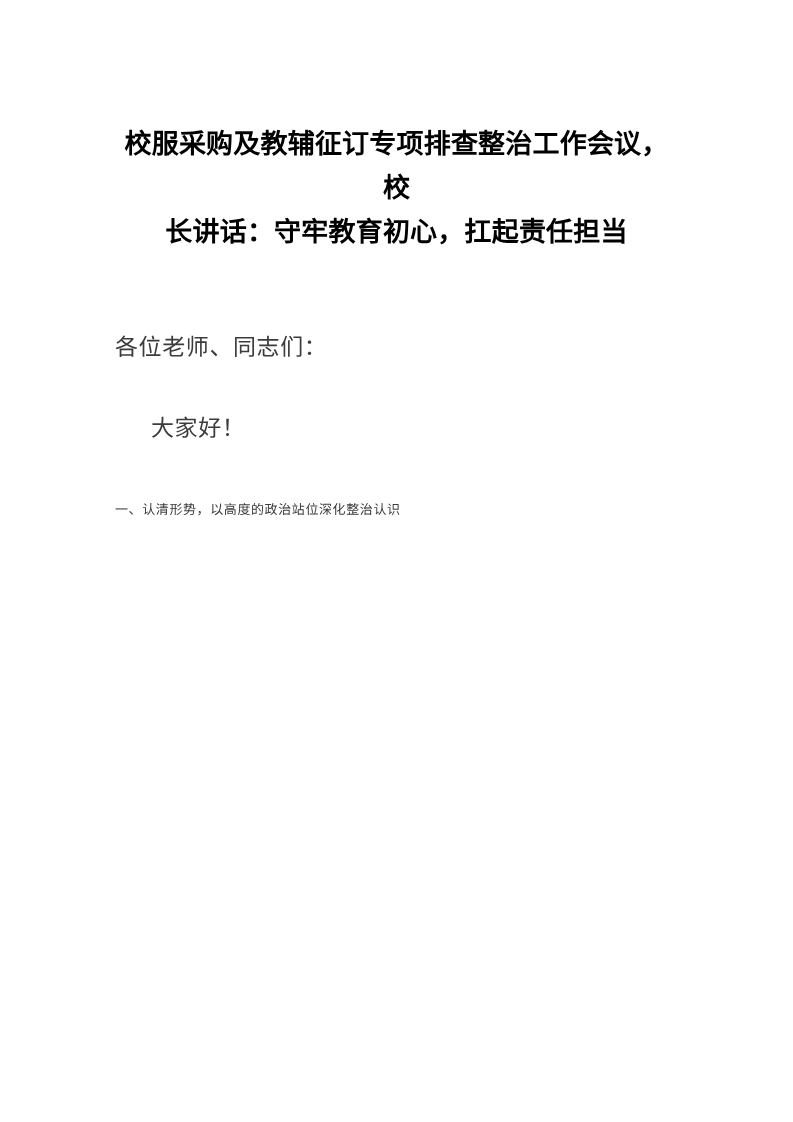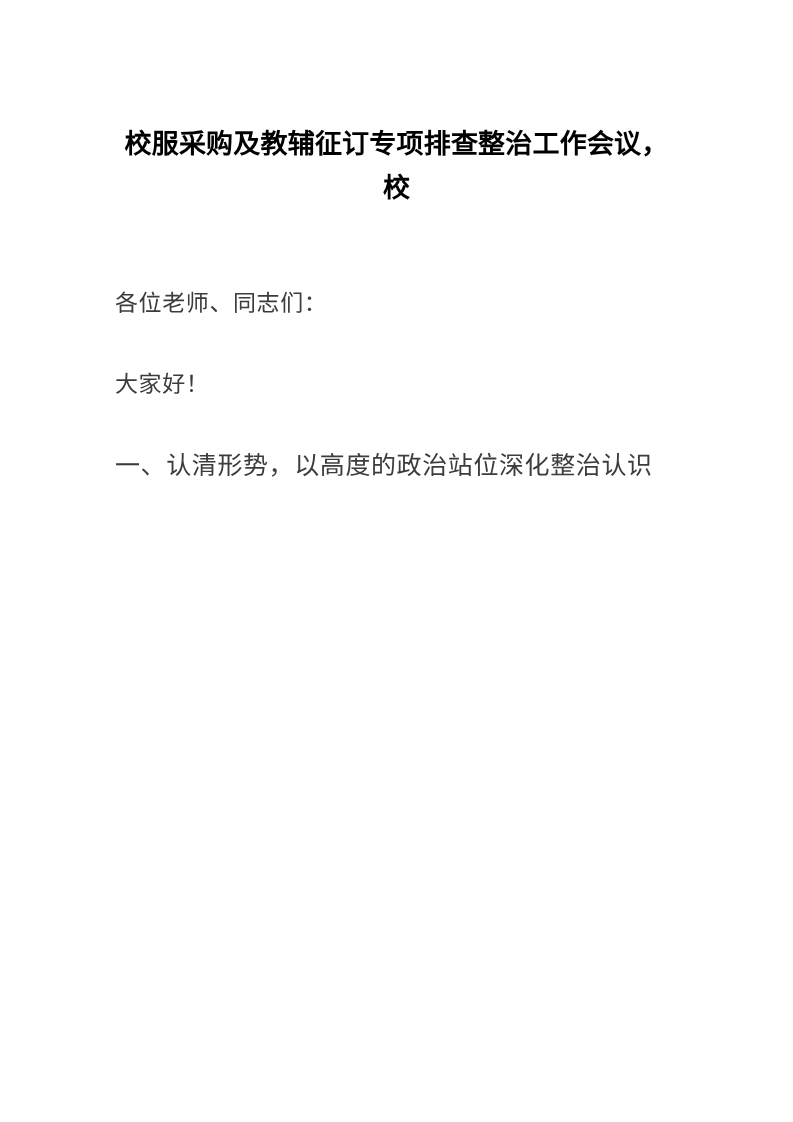--- a/index.html
+++ b/index.html
@@ -57,25 +57,26 @@
     margin: 0;
     word-break: break-all;
   }
 
   .para.first-body {
     margin-top: 73px;
   }
 
   .para + .para {
     margin-top: 40px;
+    margin-left: 36px;
   }
 
   
   .section-heading {
-    font-size: 25px;
+    font-size: 13px;
     line-height: 41px;
     color: #3c3c3c;
     letter-spacing: 0.6px;
     text-align: left;
     margin: 40px 0 0 0;
     font-weight: normal;
     word-break: break-all;
   }
 
   
@@ -84,20 +85,21 @@
   }
 </style>
 </head>
 <body>
 
 <div class="page">
   <div class="doc-body">
 
     <h1 class="doc-title">
       <span>校服采购及教辅征订专项排查整治工作会议，校</span><br>
+      <span>长讲话：守牢教育初心，扛起责任担当</span>
     </h1>
 
     <p class="para first-body">各位老师、同志们：</p>
 
     <p class="para">大家好！</p>
 
 
     <h2 class="section-heading">一、认清形势，以高度的政治站位深化整治认识</h2>
 
 

